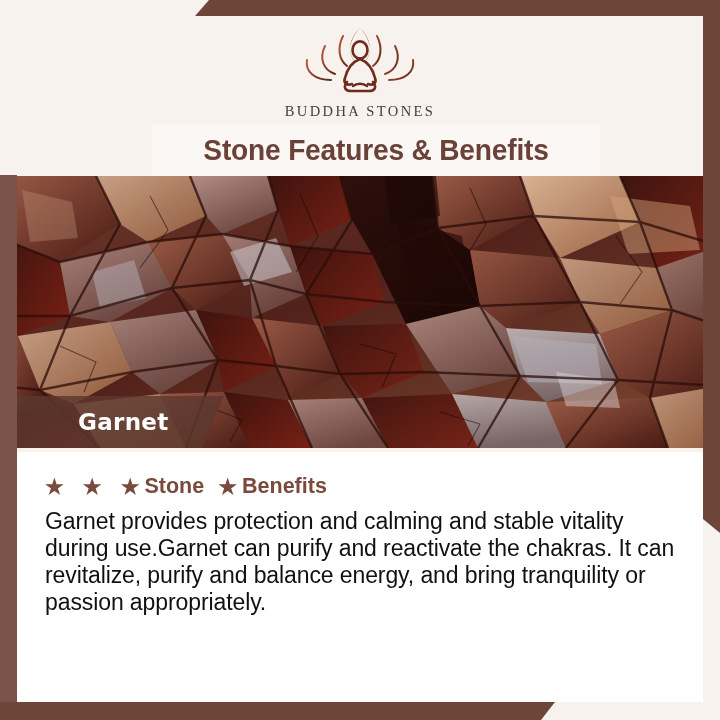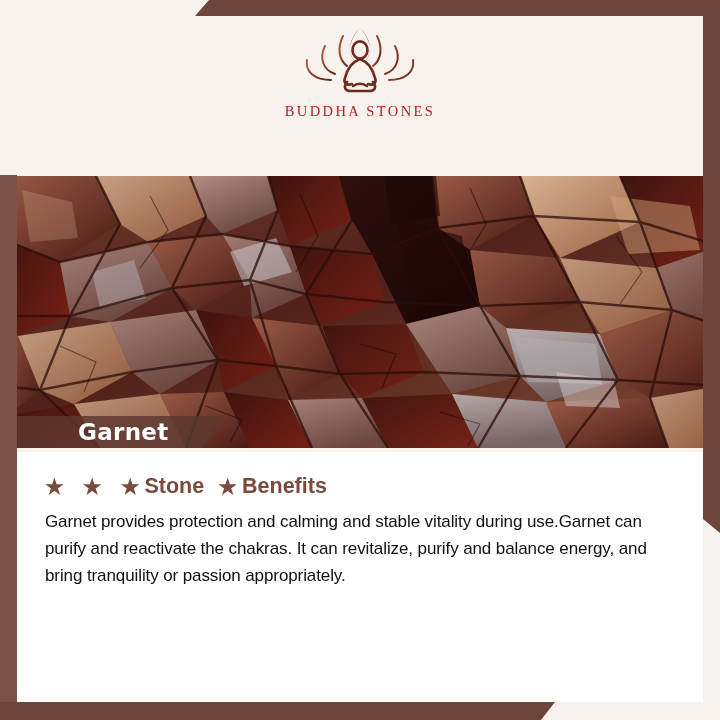--- a/index.html
+++ b/index.html
@@ -43,21 +43,21 @@
   }
   .logo-wrap{
     position:absolute;top:20px;left:0;width:720px;
     display:flex;flex-direction:column;align-items:center;
   }
   .logo-mark{width:150px;height:78px;display:block;}
   .brand-name{
     margin-top:5px;
     font-family:"Liberation Serif", serif;
     font-size:14.5px;letter-spacing:2.4px;
-    color:#b91c1c;font-weight:400;
+    color:#404040;font-weight:400;
     text-align:center;
   }
   .title-bar{
     position:absolute;left:152px;top:124px;width:448px;height:52px;
     background:#fbf7f4;
     display:flex;align-items:center;justify-content:center;
     z-index:3;
   }
   .title-text{
     font-family:"Liberation Sans Narrow","Liberation Sans",sans-serif;
@@ -67,21 +67,21 @@
   }
 
   
   .photo{
     position:absolute;left:0;top:176px;width:720px;height:272px;
     overflow:hidden;z-index:1;
   }
   .photo svg{display:block;width:720px;height:272px;}
 
   .stone-label{
-    position:absolute;left:0;bottom:0;height:32px;width:224px;
+    position:absolute;left:0;bottom:0;height:52px;width:224px;
     background:rgba(92,56,46,.82);
     clip-path:polygon(0 0,100% 0,calc(100% - 22px) 100%,0 100%);
     display:flex;align-items:center;
     z-index:4;
   }
   .stone-label span{
     color:#fff;font-size:23px;font-weight:bold;
     margin-left:78px;letter-spacing:.3px;
     font-family:"DejaVu Sans",sans-serif;
   }
@@ -105,21 +105,21 @@
     font-size:21px;margin-right:5px;line-height:1;
     color:#7a4a3d;
   }
   .benefit + .benefit{margin-left:14px;}
   .benefit.no-star + .benefit{margin-left:10px;}
   .benefit.no-star{margin-left:12px;}
 
   .desc{
     margin:9px 26px 0 28px;
     font-family:"Liberation Sans Narrow","Liberation Sans",sans-serif;
-    font-size:17px;line-height:27px;color:#111111;
+    font-size:23px;line-height:27px;color:#111111;
     font-weight:500;letter-spacing:-0.1px;
   }
 
   .gap-strip{
     position:absolute;left:17px;top:448px;width:686px;height:6px;
     background:#f8f2ee;z-index:5;
   }
 </style>
 </head>
 <body>
@@ -155,20 +155,23 @@
           <ellipse cx="75" cy="30" rx="7.5" ry="8.6"></ellipse>
           <path d="M75 39 C67 42,62 50,60 58 C58 63,62 66,67 64"></path>
           <path d="M75 39 C83 42,88 50,90 58 C92 63,88 66,83 64"></path>
           <path d="M62 62 C58 67,60 71,66 71 L84 71 C90 71,92 67,88 62"></path>
           <path d="M68 66 C72 63,78 63,82 66"></path>
         </g>
       </svg>
       <div class="brand-name">BUDDHA STONES</div>
     </div>
 
+    <div class="title-bar">
+      <div class="title-text">Stone Features &amp; Benefits</div>
+    </div>
   </div>
 
   <div class="photo">
     <svg viewBox="0 0 720 272" preserveAspectRatio="none">
       <defs>
         <linearGradient id="bgd" x1="0" y1="0" x2="1" y2="1">
           <stop offset="0%" stop-color="#6d3a2c"></stop>
           <stop offset="45%" stop-color="#52211a"></stop>
           <stop offset="100%" stop-color="#7d4a33"></stop>
         </linearGradient>

